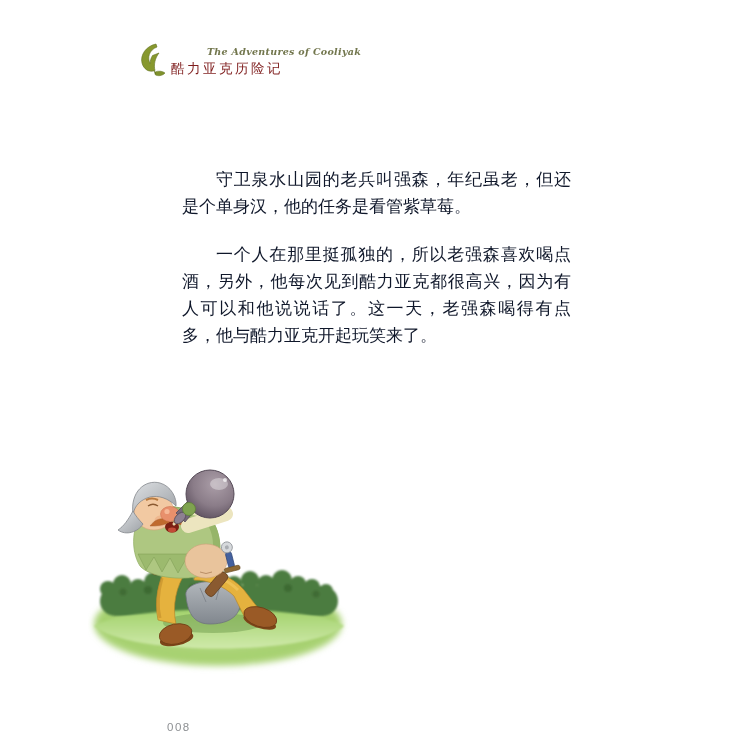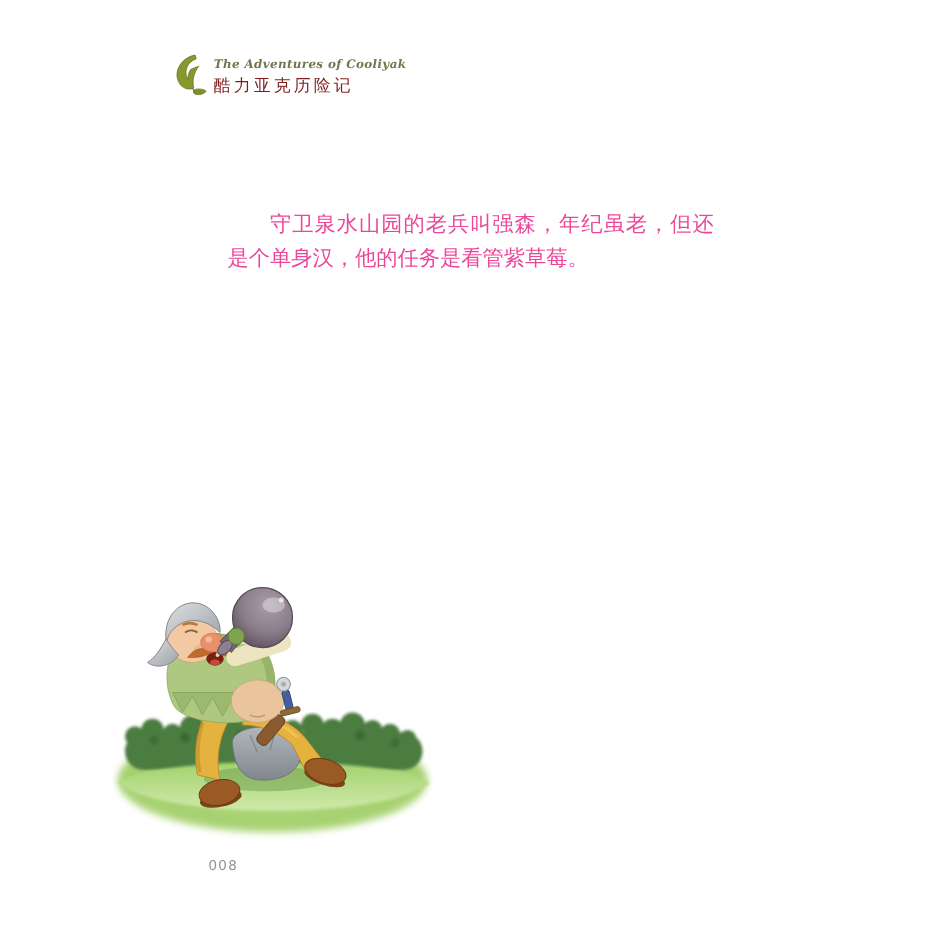--- a/index.html
+++ b/index.html
@@ -9,41 +9,41 @@
   }
   .page{position:absolute;inset:0;background:#ffffff;}
 
   
   .hdr{position:absolute;left:139px;top:43px;display:flex;align-items:flex-start;gap:5px;}
   .hdr .logo{width:27px;height:40px;flex:0 0 auto;}
   .hdr .titles{padding-top:3px;}
   .title-en{
     font-family:"DejaVu Serif","Liberation Serif",serif;
     font-style:italic;font-weight:bold;font-size:9.5px;letter-spacing:.3px;
-    color:#72764d;white-space:nowrap;
+    color:#72764d;white-space:nowrap;margin-left:36px;
   }
   .title-zh{
     font-size:13.5px;color:#7f1d1d;letter-spacing:2.5px;margin-top:3px;white-space:nowrap;
   }
 
   
   .story{position:absolute;left:182px;top:166px;width:389px;}
   .story p{
-    margin:0 0 21px 0;font-size:17px;line-height:27px;color:#ec4899;
+    margin:0 0 21px 0;font-size:17px;line-height:27px;color:#0f172a;
     text-align:justify;text-indent:2em;
     font-family:"Liberation Sans",sans-serif;
   }
 
   
   .illus{position:absolute;left:88px;top:468px;margin:0;width:262px;height:206px;}
   .illus svg{display:block;width:262px;height:206px;}
 
   
   .pagenum{
-    position:absolute;left:167px;top:687px;font-size:11.5px;color:#8d9093;
+    position:absolute;left:167px;top:721px;font-size:11.5px;color:#8d9093;
     letter-spacing:1.5px;
   }
 </style>
 </head>
 <body>
 
 <div class="page">
 
   <div class="hdr">
     <svg class="logo" viewBox="0 0 27 40" aria-hidden="true">
@@ -52,20 +52,21 @@
       <path d="M15,27.5 L16.5,31" stroke="#5f701f" stroke-width="0.8" fill="none"></path>
     </svg>
     <div class="titles">
       <div class="title-en">The Adventures of Cooliyak</div>
       <div class="title-zh">酷力亚克历险记</div>
     </div>
   </div>
 
   <div class="story">
     <p>守卫泉水山园的老兵叫强森，年纪虽老，但还是个单身汉，他的任务是看管紫草莓。</p>
+    <p>一个人在那里挺孤独的，所以老强森喜欢喝点酒，另外，他每次见到酷力亚克都很高兴，因为有人可以和他说说话了。这一天，老强森喝得有点多，他与酷力亚克开起玩笑来了。</p>
   </div>
 
   <figure class="illus">
     <svg viewBox="0 0 262 206" aria-hidden="true">
       <defs>
         <radialGradient id="grassBack" cx="50%" cy="45%" r="65%">
           <stop offset="0%" stop-color="#c4e29a"></stop>
           <stop offset="70%" stop-color="#a5d06e"></stop>
           <stop offset="100%" stop-color="#bfe094"></stop>
         </radialGradient>

